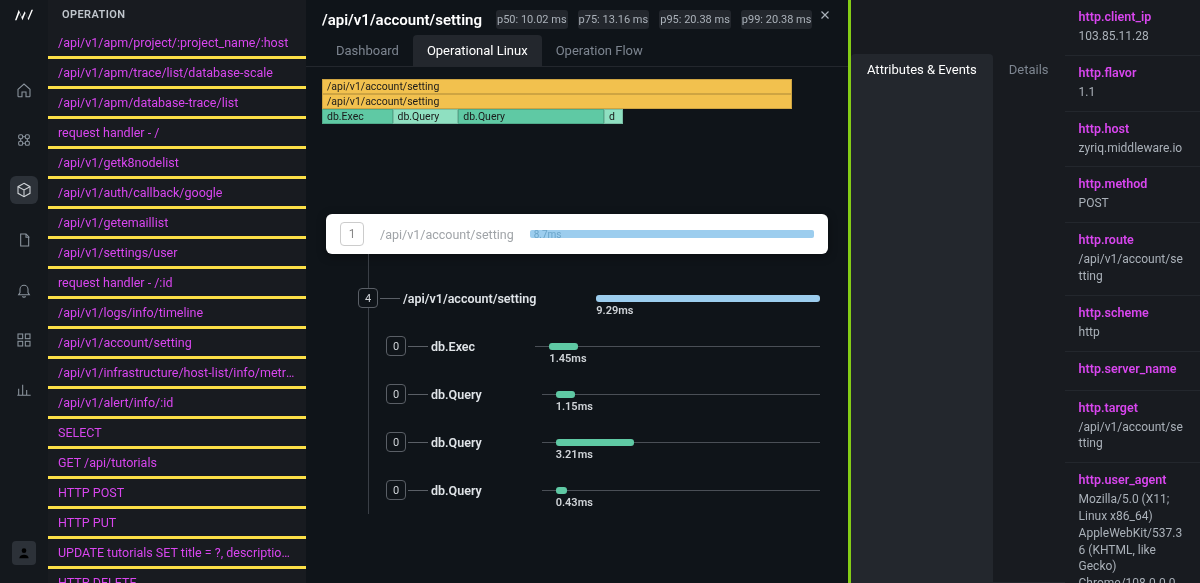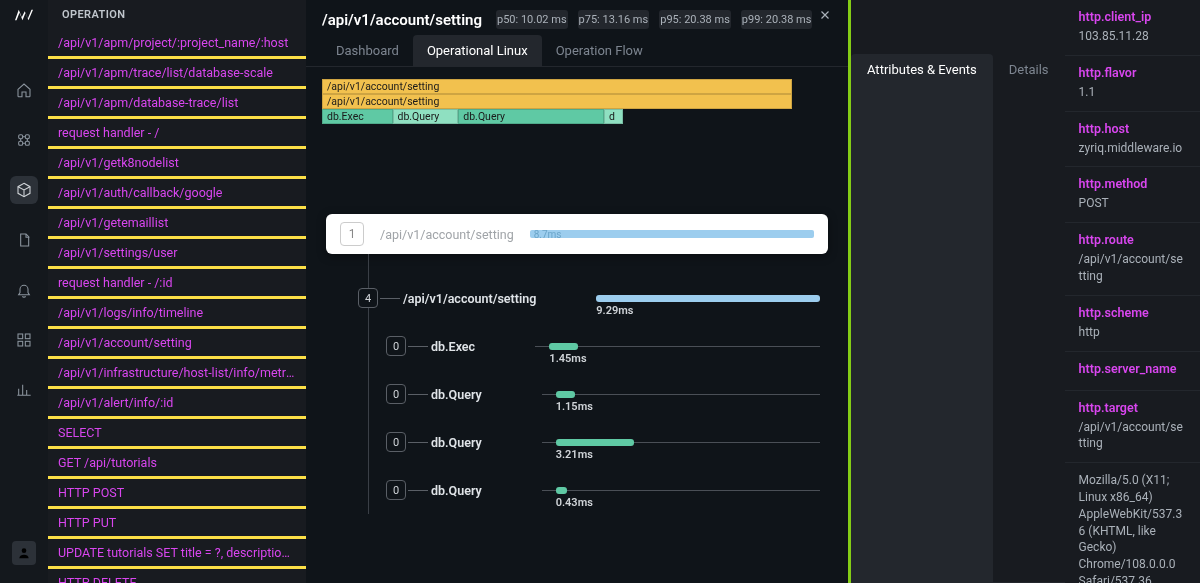--- a/index.html
+++ b/index.html
@@ -523,18 +523,19 @@
           <div class="attr-v">http</div>
         </div>
         <div class="attr">
           <div class="attr-k">http.server_name</div>
         </div>
         <div class="attr">
           <div class="attr-k">http.target</div>
           <div class="attr-v">/api/v1/account/setting</div>
         </div>
         <div class="attr">
+          <div class="attr-k">http.user_agent</div>
           <div class="attr-v">Mozilla/5.0 (X11; Linux x86_64) AppleWebKit/537.36 (KHTML, like Gecko) Chrome/108.0.0.0 Safari/537.36</div>
         </div>
       </div>
   </div>
 
 </div>
 
 </body></html>

